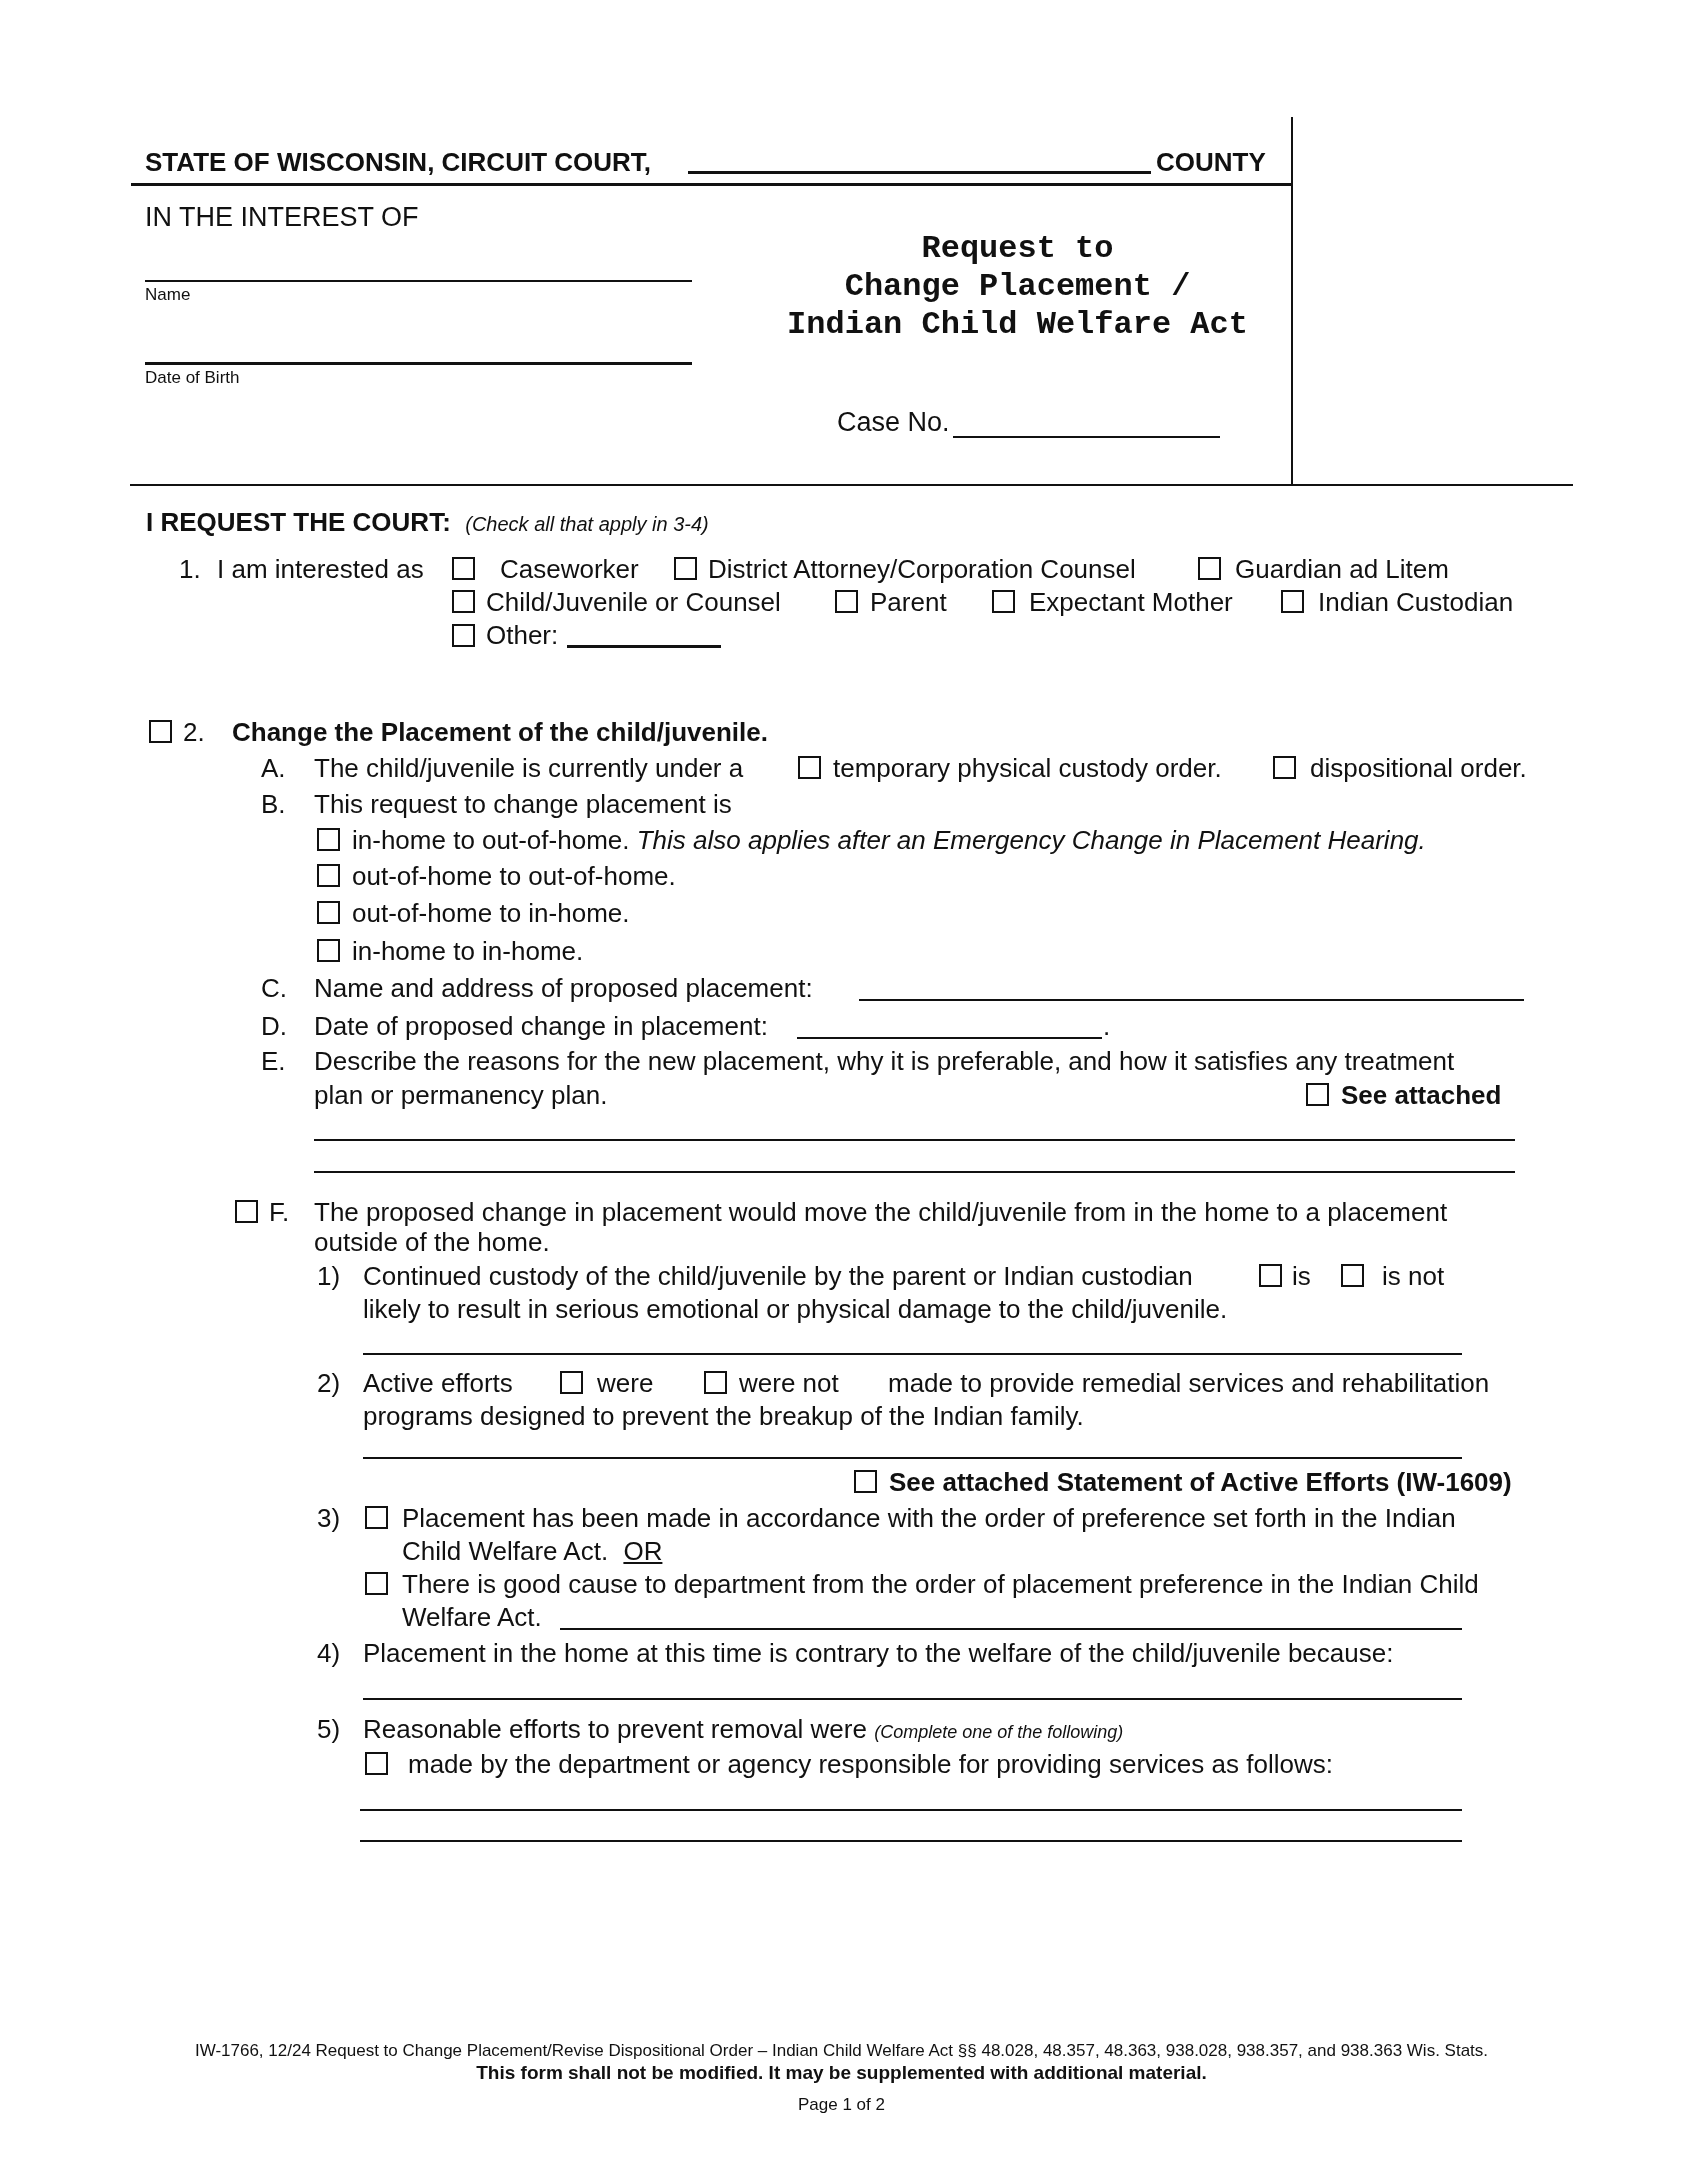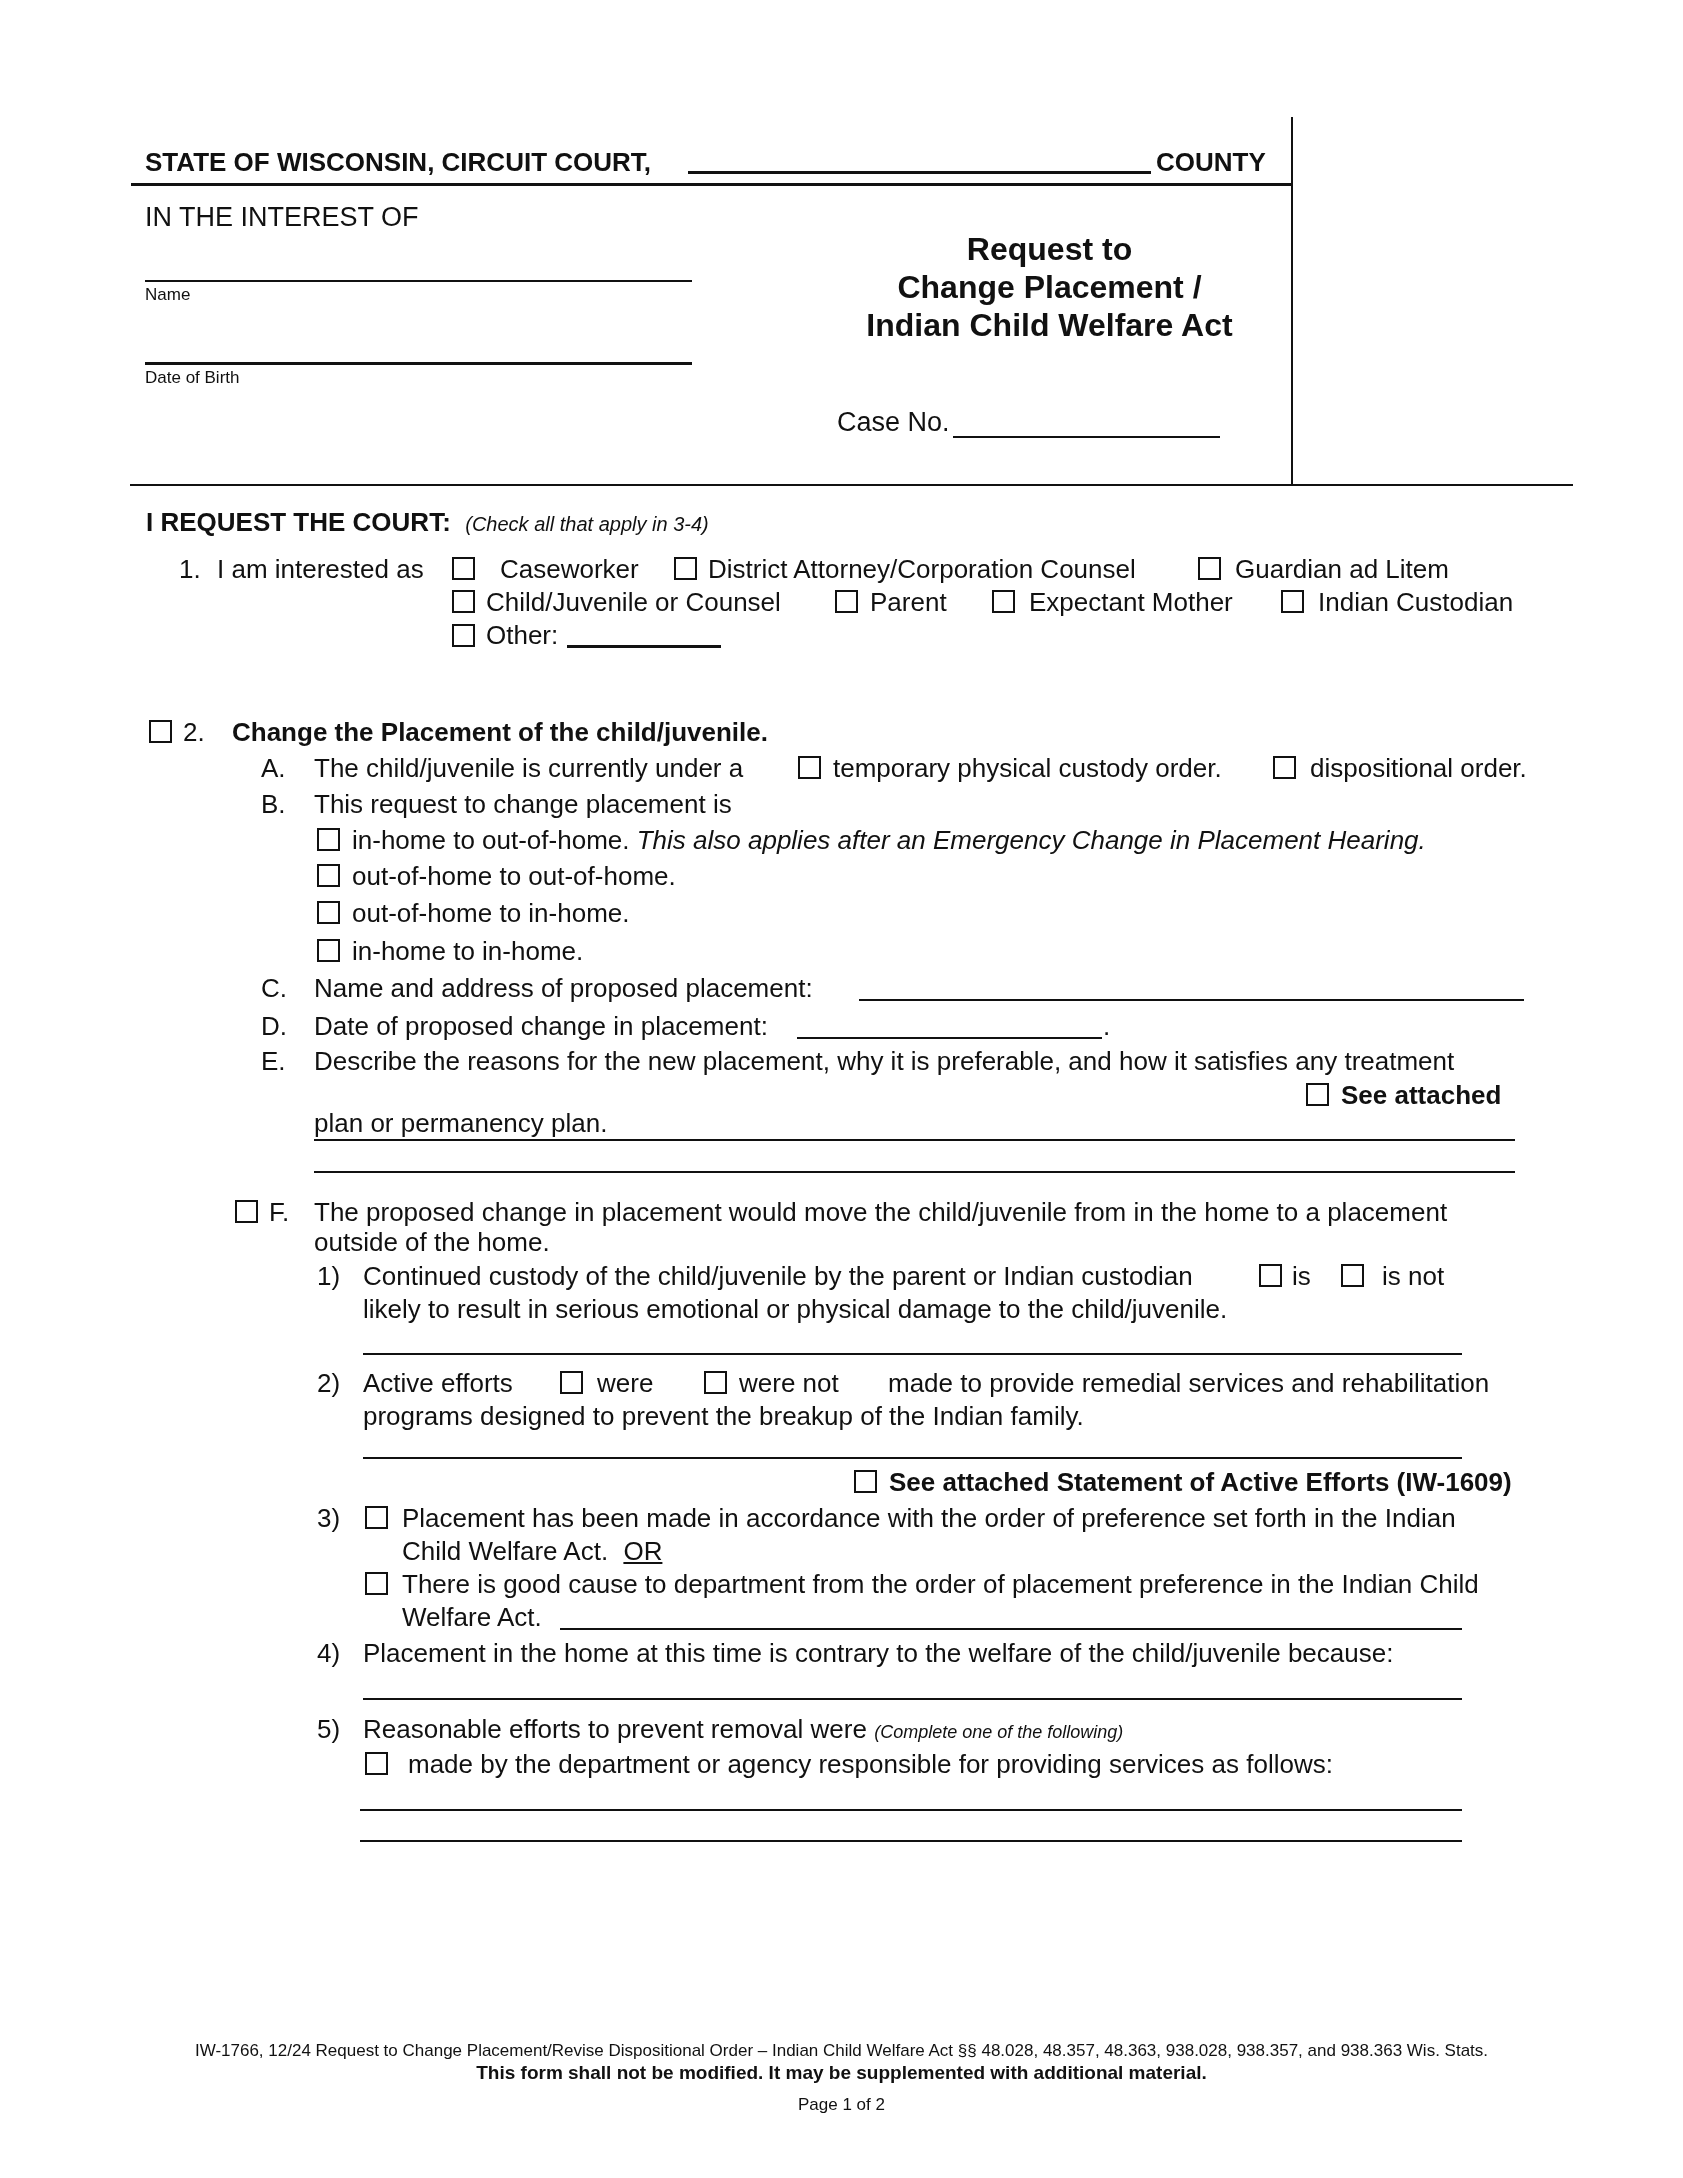--- a/index.html
+++ b/index.html
@@ -28,21 +28,21 @@
 </div>
 <div class="abs" style="left:688px; top:171px; width:463px; border-bottom:3px solid #111;"></div>
 <div class="abs b" style="left:1156px; top:147px; font-size:26px;">COUNTY</div>
 
 <div class="abs" style="left:145px; top:202px; font-size:27px;">IN THE INTEREST OF</div>
 <div class="hl" style="left:145px; top:280px; width:547px;"></div>
 <div class="abs" style="left:145px; top:285px; font-size:17px;">Name</div>
 <div class="hl" style="left:145px; top:362px; width:547px; height:3px;"></div>
 <div class="abs" style="left:145px; top:368px; font-size:17px;">Date of Birth</div>
 
-<div class="abs title" style="left:802px; top:230px; width:495px;">
+<div class="abs title" style="left:770px; top:230px; width:495px;font-family:Liberation Mono, monospace;">
   <div>Request to</div>
   <div>Change Placement /</div>
   <div>Indian Child Welfare Act</div>
 </div>
 <div class="abs" style="left:837px; top:407px; font-size:27px;">Case No.</div>
 <div class="hl" style="left:953px; top:436px; width:267px;"></div>
 
 <div class="abs" style="left:146px; top:507px;">
   <span class="b" style="font-size:26px;">I REQUEST THE COURT:</span>
   <span class="i" style="font-size:20px; margin-left:10px;">(Check all that apply in 3-4)</span>
@@ -100,21 +100,21 @@
 <div class="abs t" style="left:314px; top:973px;">Name and address of proposed placement:</div>
 <div class="hl" style="left:859px; top:999px; width:665px;"></div>
 
 <div class="abs t" style="left:261px; top:1011px;">D.</div>
 <div class="abs t" style="left:314px; top:1011px;">Date of proposed change in placement:</div>
 <div class="hl" style="left:797px; top:1037px; width:305px;"></div>
 <div class="abs t" style="left:1103px; top:1011px;">.</div>
 
 <div class="abs t" style="left:261px; top:1046px;">E.</div>
 <div class="abs t" style="left:314px; top:1046px;">Describe the reasons for the new placement, why it is preferable, and how it satisfies any treatment</div>
-<div class="abs t" style="left:314px; top:1080px;margin-top:28px;">plan or permanency plan.</div>
+<div class="abs t" style="left:314px; top:1080px;">plan or permanency plan.</div>
 <div class="cb" style="left:1306px; top:1083px;"></div>
 <div class="abs t b" style="left:1341px; top:1080px;">See attached</div>
 <div class="hl" style="left:314px; top:1139px; width:1201px;"></div>
 <div class="hl" style="left:314px; top:1171px; width:1201px;"></div>
 
 <div class="cb" style="left:235px; top:1200px;"></div>
 <div class="abs t" style="left:269px; top:1197px;">F.</div>
 <div class="abs t" style="left:314px; top:1197px;">The proposed change in placement would move the child/juvenile from in the home to a placement</div>
 <div class="abs t" style="left:314px; top:1227px;">outside of the home.</div>
 

